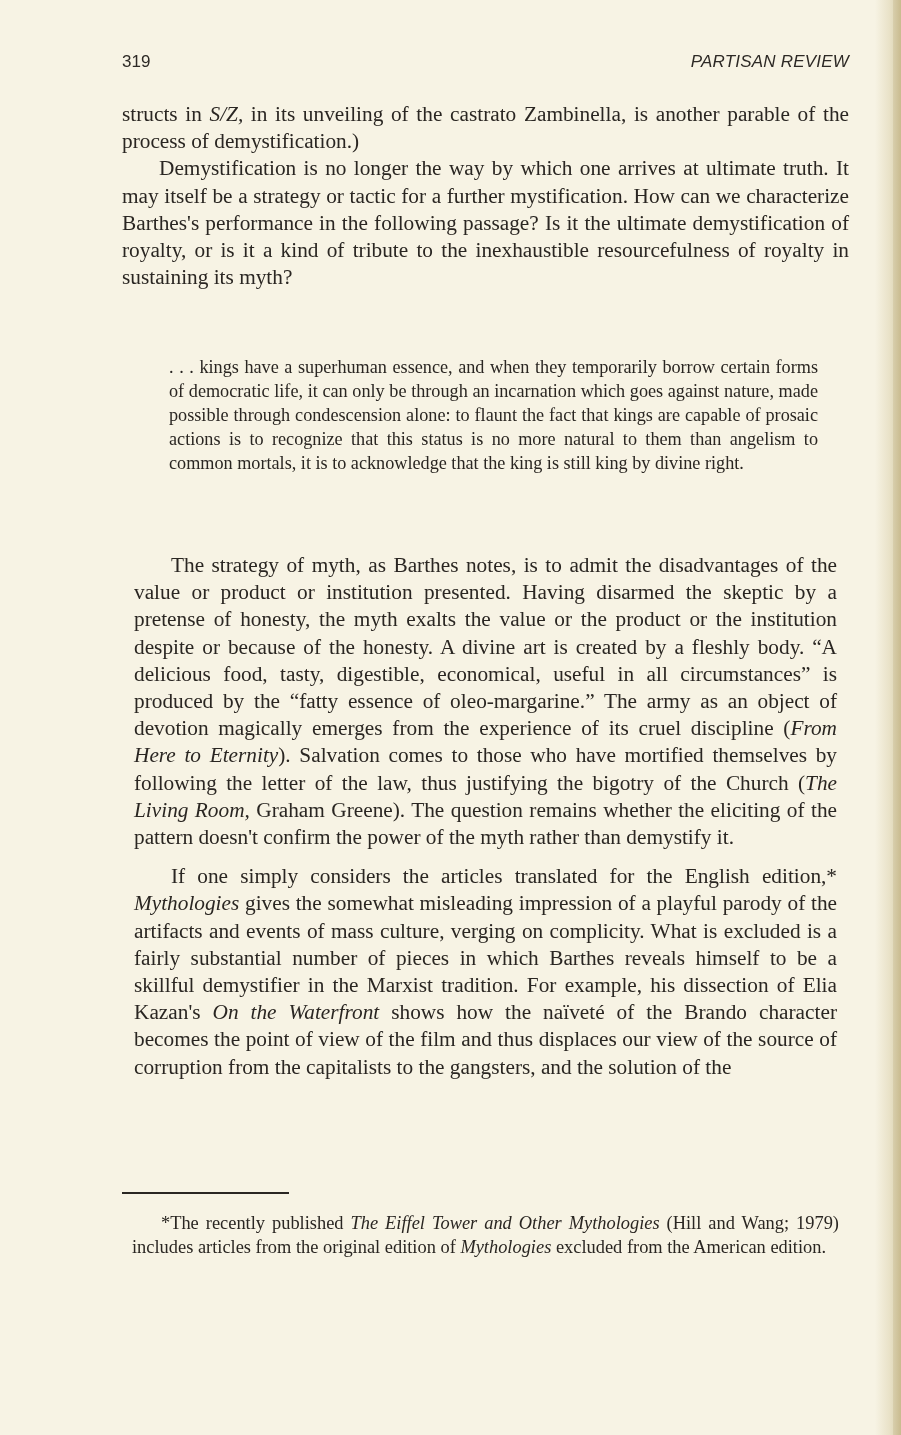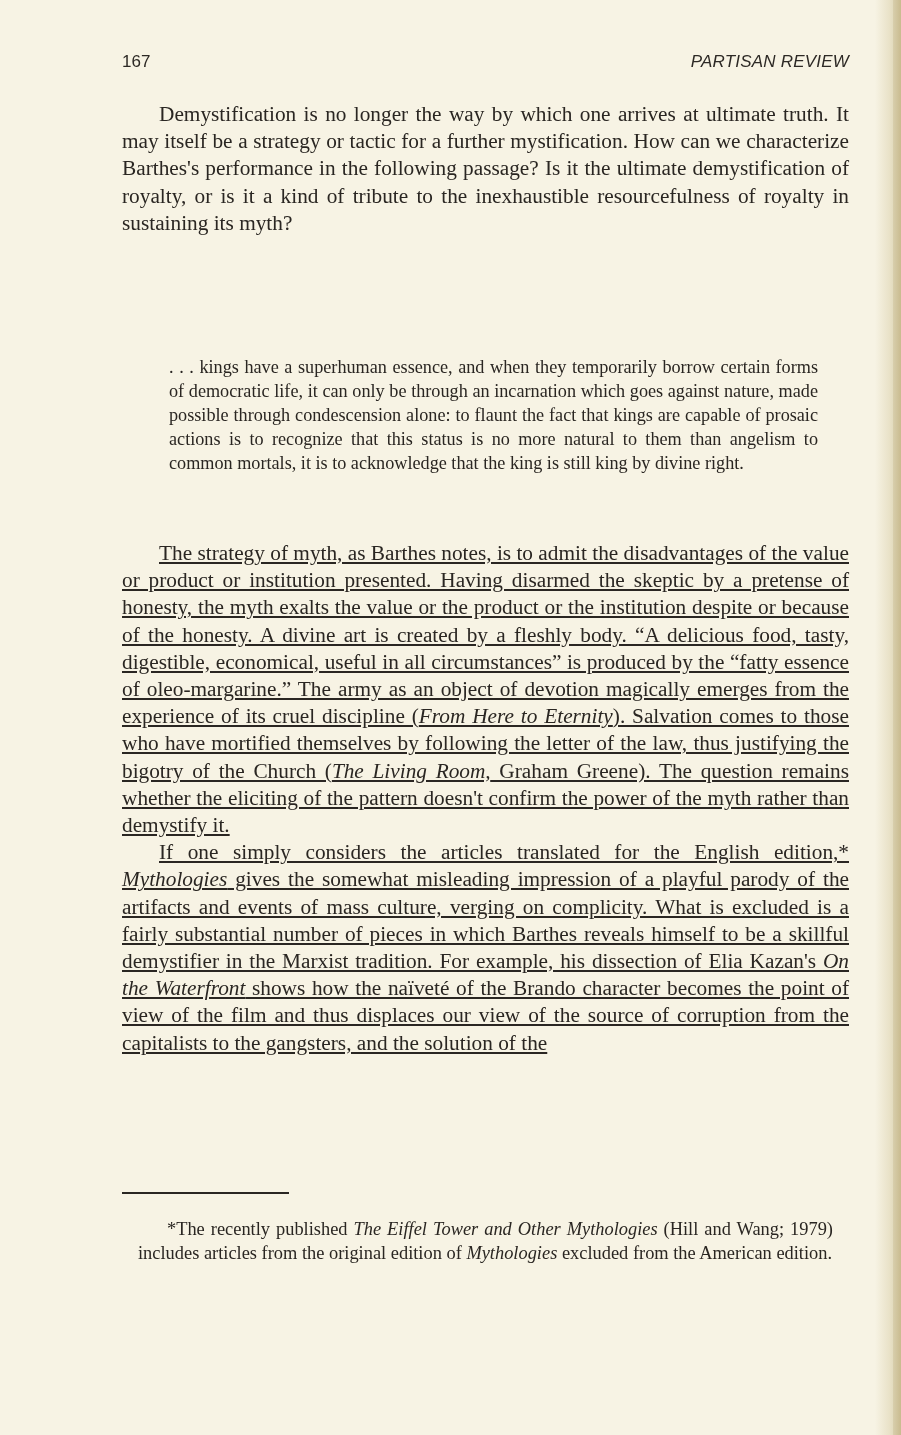--- a/index.html
+++ b/index.html
@@ -33,45 +33,46 @@
     .body-text p { margin: 0; }
     .body-text p.indent { text-indent: 37px; }
     .quote {
       position: absolute; top: 355px; left: 39px; width: 649px;
       font-size: 18.2px; line-height: 24px; text-align: justify; margin-left: 8px;
     }
     .body2 {
       position: absolute; top: 540px; left: 0; width: 727px;
       font-size: 21.3px; line-height: 27.2px; text-align: justify;
     }
-    .body2 p { margin: 0; text-indent: 37px; text-decoration: underline; }
+    .body2 p { margin: 12px; text-indent: 37px; }
     .fn-rule {
       position: absolute; top: 1192px; left: 0; width: 167px; height: 0;
       border-top: 2px solid #2a2622;
     }
     .footnote {
       position: absolute; top: 1201px; left: 0; width: 727px;
       font-size: 18.4px; line-height: 24.2px; text-align: justify;
     }
-    .footnote p { margin: 16px; text-indent: 29px; }
+    .footnote p { margin: 10px; text-indent: 29px; }
     i { font-style: italic; }
   </style>
 </head>
 <body>
 
 <div class="edge"></div>
 <div class="edge2"></div>
 
 <div class="page">
   <div class="running-head">
-    <span class="num">167</span>
+    <span class="num">319</span>
     <span class="title">PARTISAN REVIEW</span>
   </div>
 
   <div class="body-text">
+    <p><span>structs in </span><i>S/Z,</i><span> in its unveiling of the castrato Zambinella, is another parable of the process of demystification.)</span></p>
     <p class="indent"><span>Demystification is no longer the way by which one arrives at ultimate truth. It may itself be a strategy or tactic for a further mystification. How can we characterize Barthes's performance in the following passage? Is it the ultimate demystification of royalty, or is it a kind of tribute to the inexhaustible resourcefulness of royalty in sustaining its myth?</span></p>
   </div>
 
   <div class="quote">. . . kings have a superhuman essence, and when they temporarily borrow certain forms of democratic life, it can only be through an incarnation which goes against nature, made possible through condescension alone: to flaunt the fact that kings are capable of prosaic actions is to recognize that this status is no more natural to them than angelism to common mortals, it is to acknowledge that the king is still king by divine right.</div>
 
   <div class="body2">
     <p><span>The strategy of myth, as Barthes notes, is to admit the disadvantages of the value or product or institution presented. Having disarmed the skeptic by a pretense of honesty, the myth exalts the value or the product or the institution despite or because of the honesty. A divine art is created by a fleshly body. “A delicious food, tasty, digestible, economical, useful in all circumstances” is produced by the “fatty essence of oleo-margarine.” The army as an object of devotion magically emerges from the experience of its cruel discipline (</span><i>From Here to Eternity</i><span>). Salvation comes to those who have mortified themselves by following the letter of the law, thus justifying the bigotry of the Church (</span><i>The Living Room,</i><span> Graham Greene). The question remains whether the eliciting of the pattern doesn't confirm the power of the myth rather than demystify it.</span></p>
     <p><span>If one simply considers the articles translated for the English edition,* </span><i>Mythologies</i><span> gives the somewhat misleading impression of a playful parody of the artifacts and events of mass culture, verging on complicity. What is excluded is a fairly substantial number of pieces in which Barthes reveals himself to be a skillful demystifier in the Marxist tradition. For example, his dissection of Elia Kazan's </span><i>On the Waterfront</i><span> shows how the naïveté of the Brando character becomes the point of view of the film and thus displaces our view of the source of corruption from the capitalists to the gangsters, and the solution of the</span></p>
   </div>
 

